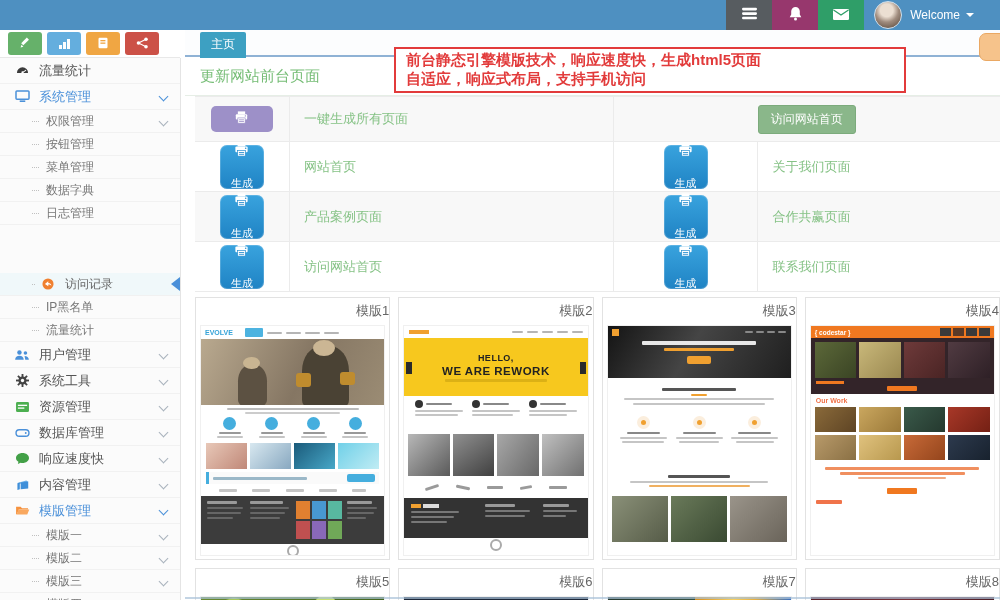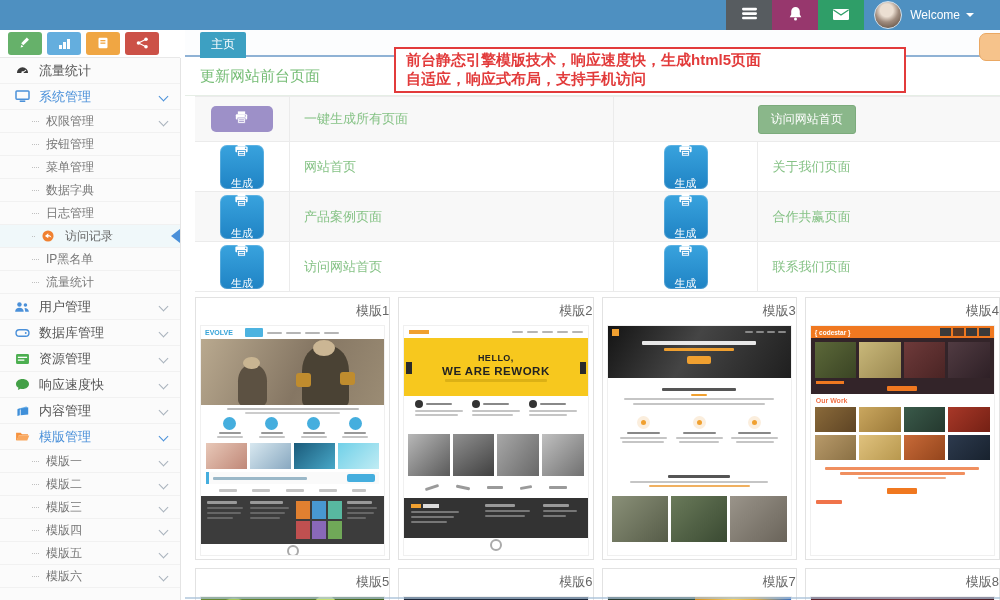--- a/index.html
+++ b/index.html
@@ -28,21 +28,21 @@
        background:#f6c38b;border:1px solid #eaa863;z-index:6;cursor:pointer;}
   
   .sidebar{position:absolute;top:58px;left:0;width:180px;bottom:0;background:#fbfbfb;border-right:1px solid #e4e4e4;overflow:hidden;}
   .si{display:flex;align-items:center;height:25px;padding-left:13px;font-size:13px;color:#555;
       border-bottom:1px solid #f1f1f1;cursor:pointer;}
   .si .ic{width:18px;display:flex;justify-content:center;margin-right:8px;flex:none;}
   .si.sub{height:22px;padding-left:32px;font-size:12px;color:#777;}
   .si.sub::before{content:"";width:7px;border-top:1px dotted #c0c0c0;margin-right:7px;flex:none;}
   .si.sub.withic::before{width:3px;margin-right:4px;}
   .si.hl{color:#4a90d9;}
-  .si.active{background:#f0f8fa;position:relative;color:#666;}
+  .si.active{background:#f0f8fa;position:relative;color:#666;margin-top:48px;}
   .si.active::after{content:"";position:absolute;right:0;top:50%;transform:translateY(-50%);
       border:7px solid transparent;border-right:9px solid #4a90d9;border-left:none;}
   .chev{margin-left:auto;margin-right:13px;width:6px;height:6px;flex:none;
         border-right:1.5px solid #a8b2bc;border-bottom:1.5px solid #a8b2bc;transform:rotate(45deg);}
   .si.hl .chev{border-color:#4a90d9;}
   
   .main{position:absolute;left:185px;right:0;top:58px;bottom:0;background:#fff;}
   .page-head{height:28px;padding:9px 0 0 15px;border-bottom:1px solid #e6eee6;}
   .page-title{color:#76bd76;font-size:15px;}
   .notice{position:absolute;left:394px;top:47px;width:512px;box-sizing:border-box;z-index:5;
@@ -229,37 +229,53 @@
             <circle cx="13" cy="4.6" r="2.1"></circle>
             <path d="M12 8.2c2.6.2 5 1.6 5 4.3h-4.2z"></path>
           </g>
         </svg>
     </span>
     <span>用户管理</span>
     <span class="chev"></span>
   </div>
   <div class="si">
     <span class="ic">
-      <svg width="15" height="12" viewBox="0 0 16 13">
-          <rect x="1" y="3" width="14" height="7" rx="3.5" fill="none" stroke="#4a90d9" stroke-width="1.5"></rect>
-          <circle cx="11.5" cy="6.5" r="1" fill="#4a90d9"></circle>
-        </svg>
-    </span>
-    <span>数据库管理</span>
+      <svg width="13" height="13" viewBox="0 0 14 14">
+          <g fill="#444">
+            <rect x="6" y="0" width="2" height="14"></rect>
+            <rect x="0" y="6" width="14" height="2"></rect>
+            <rect x="6" y="0" width="2" height="14" transform="rotate(45 7 7)"></rect>
+            <rect x="6" y="0" width="2" height="14" transform="rotate(-45 7 7)"></rect>
+            <circle cx="7" cy="7" r="4.3"></circle>
+          </g>
+          <circle cx="7" cy="7" r="1.8" fill="#fbfbfb"></circle>
+        </svg>
+    </span>
+    <span>系统工具</span>
     <span class="chev"></span>
   </div>
   <div class="si">
     <span class="ic">
       <svg width="15" height="12" viewBox="0 0 16 13">
           <rect x="1" y="1" width="14" height="11" rx="1.5" fill="#4caf50"></rect>
           <rect x="3" y="4" width="10" height="1.4" fill="#fff"></rect>
           <rect x="3" y="7" width="7" height="1.4" fill="#fff"></rect>
         </svg>
     </span>
     <span>资源管理</span>
+    <span class="chev"></span>
+  </div>
+  <div class="si">
+    <span class="ic">
+      <svg width="15" height="12" viewBox="0 0 16 13">
+          <rect x="1" y="3" width="14" height="7" rx="3.5" fill="none" stroke="#4a90d9" stroke-width="1.5"></rect>
+          <circle cx="11.5" cy="6.5" r="1" fill="#4a90d9"></circle>
+        </svg>
+    </span>
+    <span>数据库管理</span>
     <span class="chev"></span>
   </div>
   <div class="si">
     <span class="ic">
       <svg width="15" height="13" viewBox="0 0 16 14">
           <path d="M8 1C4 1 1 3.4 1 6.4c0 1.7 1 3.2 2.6 4.2L3 13l3-1.4c.6.1 1.3.2 2 .2 4 0 7-2.4 7-5.4S12 1 8 1z" fill="#43a047"></path>
         </svg>
     </span>
     <span>响应速度快</span>
     <span class="chev"></span>

